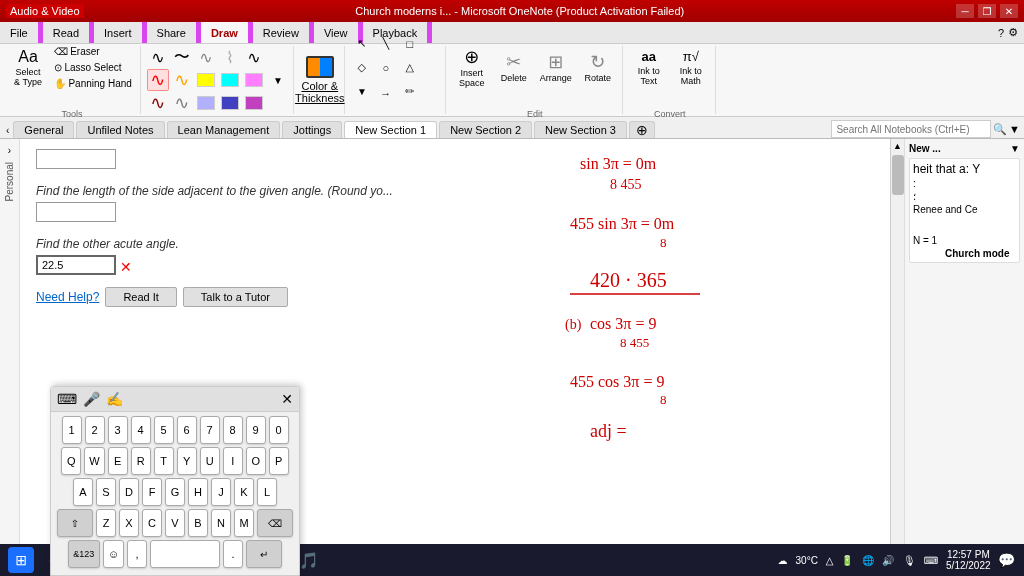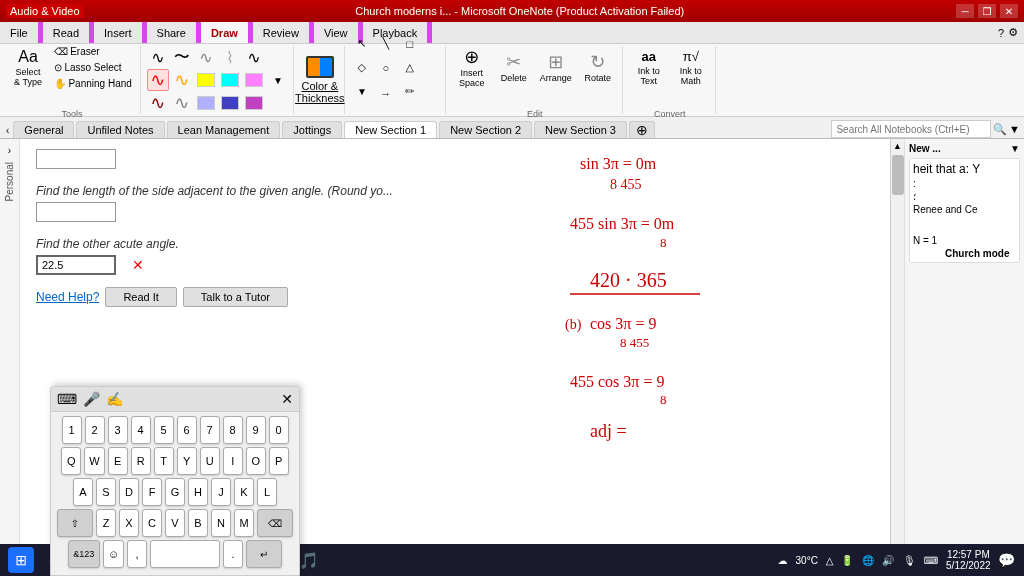--- a/index.html
+++ b/index.html
@@ -608,21 +608,21 @@
           <div class="answer-box"></div>
         </div>
 
         <div class="question-block">
           <div class="question-text">Find the length of the side adjacent to the given angle. (Round yo...</div>
           <div class="answer-box"></div>
         </div>
 
         <div class="question-block">
           <div class="question-text">Find the other acute angle.</div>
-          <div style="display:flex;align-items:center;gap:16px;">
+          <div style="display:flex;align-items:flex-end;gap:4px;">
             <div class="answer-box" style="border:2px solid #666;background:white;">22.5</div>
             <span style="color:red;font-size:14px;cursor:pointer;">✕</span>
           </div>
         </div>
 
         <div class="need-help-row">
           <span class="need-help-link">Need Help?</span>
           <button class="help-btn">Read It</button>
           <button class="help-btn">Talk to a Tutor</button>
         </div>

